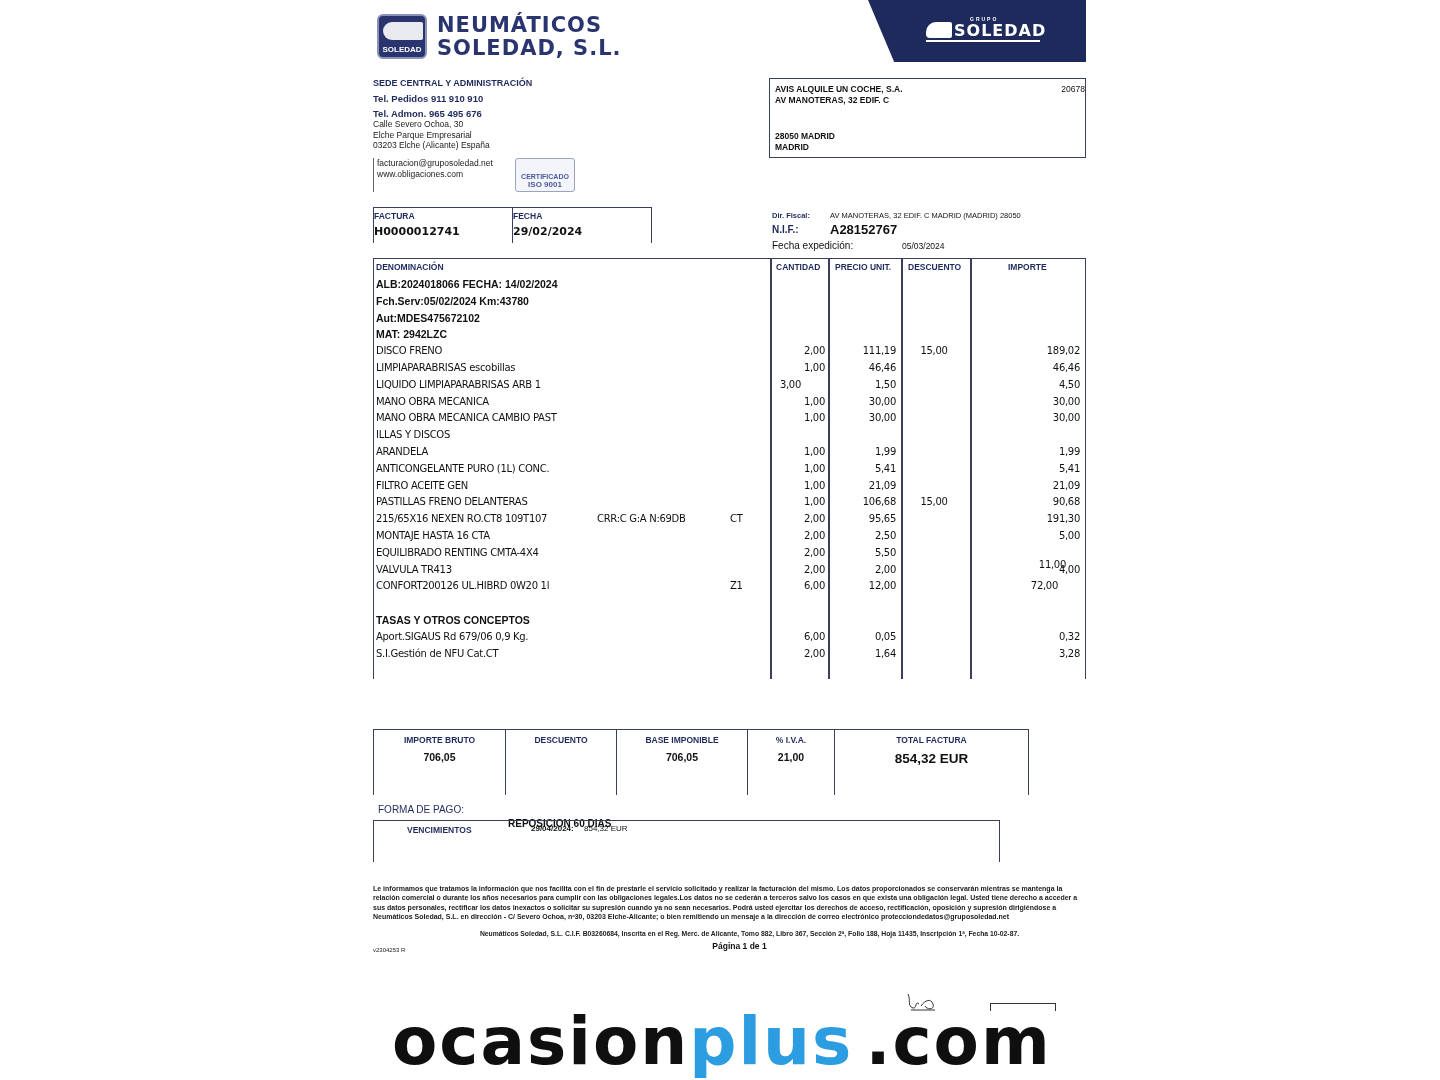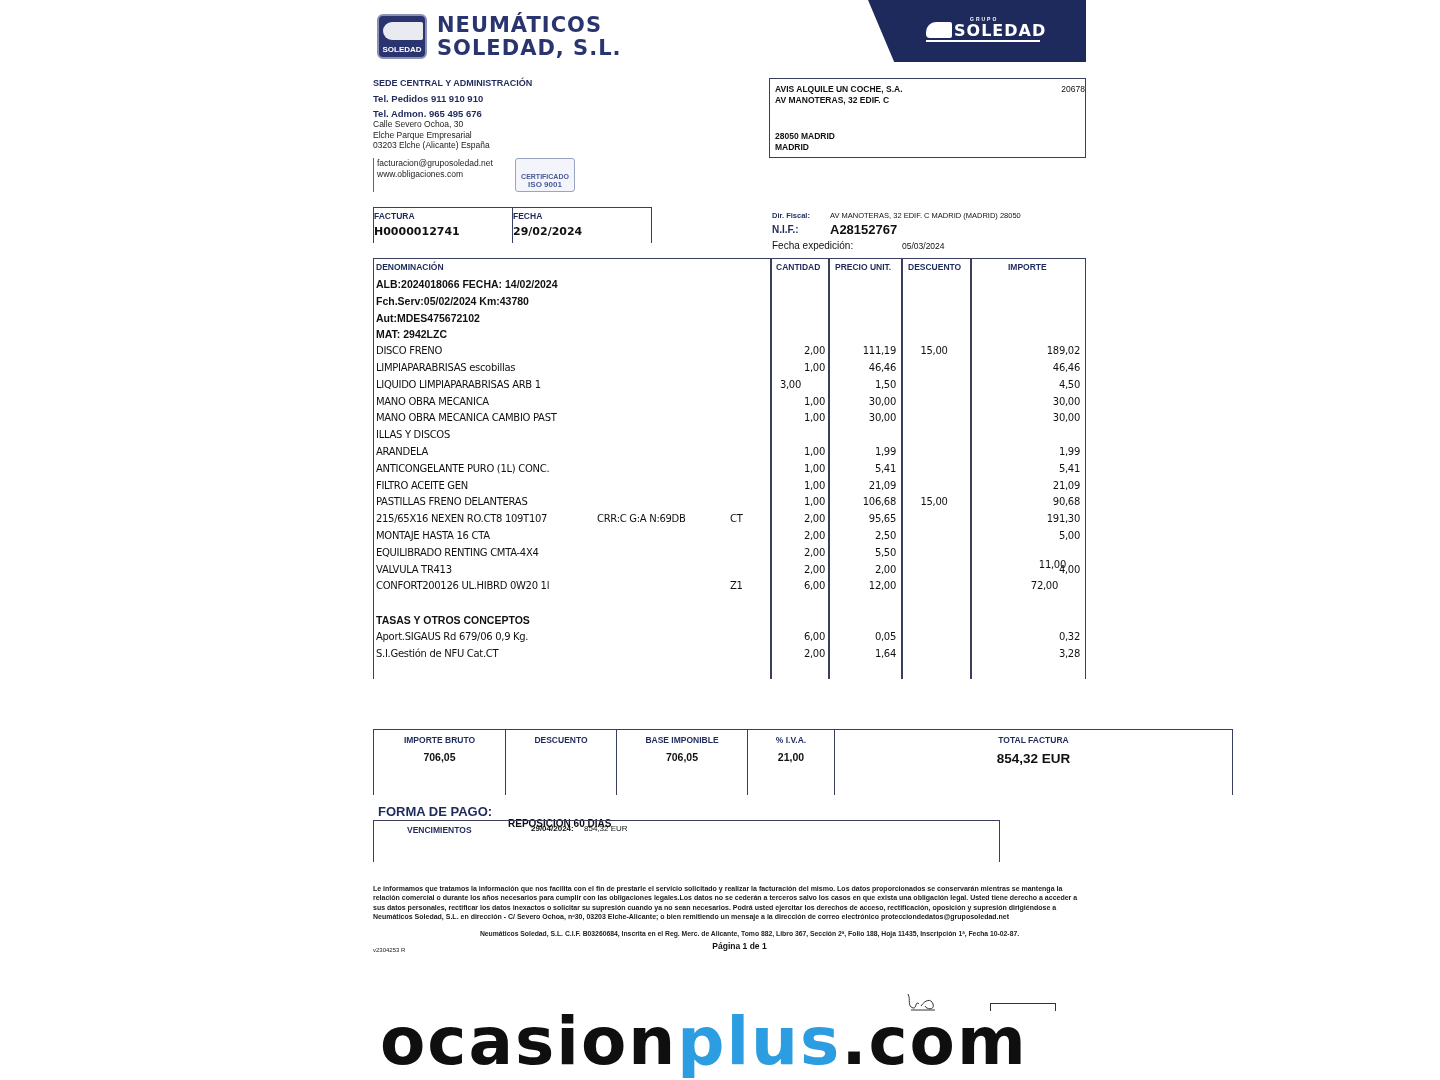--- a/index.html
+++ b/index.html
@@ -35,40 +35,40 @@
   .fiscal .k { width: 58px; font-weight: bold; color: #1f2a5c; }
   .fiscal .k.nif { font-size: 10px; }
   .fiscal .v.nif { font-size: 13px; font-weight: bold; }
   .fiscal .fe { font-size: 10px; width: 130px; }
   .items { left: 373px; top: 258px; width: 713px; height: 421px; border-top: 1.5px solid #3a3f60; border-left: 1.5px solid #3a3f60; border-right: 1.5px solid #3a3f60; }
   .col-line { position: absolute; top: 0; bottom: 0; width: 1.5px; background: #3a3f60; }
   .hdr { position: absolute; top: 3px; font-size: 8.5px; font-weight: bold; color: #1f2a5c; }
   .row-text { position: absolute; left: 2px; font-size: 10px; white-space: nowrap; font-family: "DejaVu Sans", sans-serif; letter-spacing: -0.3px; }
   .row-text.bold { font-weight: bold; font-family: "Liberation Sans", sans-serif; font-size: 10.5px; letter-spacing: 0; }
   .num { position: absolute; font-size: 10px; font-family: "DejaVu Sans", sans-serif; text-align: right; letter-spacing: -0.3px; }
-  .totals { left: 373px; top: 729px; width: 860px; height: 66px; border-top: 1.5px solid #3a3f60; border-left: 1.5px solid #3a3f60; border-right: 1.5px solid #3a3f60; display: flex; }
+  .totals { left: 373px; top: 729px; width: 656px; height: 66px; border-top: 1.5px solid #3a3f60; border-left: 1.5px solid #3a3f60; border-right: 1.5px solid #3a3f60; display: flex; }
   .totals .cell { text-align: center; padding-top: 5px; }
   .totals .cell + .cell { border-left: 1.5px solid #3a3f60; }
   .totals .h { font-size: 8.5px; font-weight: bold; color: #1f2a5c; }
   .totals .v { font-size: 10.5px; font-weight: bold; margin-top: 6px; }
   .totals .v.big { font-size: 13.5px; }
-  .pago-lbl { left: 378px; top: 804px; font-size: 13px; font-weight: bold; color: #1f2a5c; }
+  .pago-lbl { left: 378px; top: 804px; font-size: 10px; font-weight: normal; color: #1f2a5c; }
   .pago-val { left: 508px; top: 818px; font-size: 10px; font-weight: bold; }
   .venc-box { left: 373px; top: 820px; width: 627px; height: 42px; border-top: 1.5px solid #3a3f60; border-left: 1.5px solid #3a3f60; border-right: 1.5px solid #3a3f60; }
   .venc-box .lbl { position: absolute; left: 33px; top: 4px; font-size: 8.5px; font-weight: bold; color: #1f2a5c; }
   .venc-box .date { position: absolute; left: 157px; top: 3px; font-size: 8px; font-weight: bold; }
   .venc-box .amt { position: absolute; left: 210px; top: 3px; font-size: 8px; }
   .legal { left: 373px; top: 884px; width: 713px; font-size: 7px; line-height: 9.3px; font-weight: bold; color: #1a1a1a; }
   .cif { left: 373px; top: 930px; width: 713px; text-align: center; font-size: 6.8px; font-weight: bold; color: #222; padding-left: 40px; }
   .pagina { left: 373px; top: 941px; width: 733px; text-align: center; font-size: 8.5px; font-weight: bold; }
   .version { left: 373px; top: 947px; font-size: 6px; color: #222; }
   .signature { left: 905px; top: 992px; width: 36px; height: 22px; }
   .sig-box { left: 990px; top: 1003px; width: 66px; height: 8px; border-top: 1.5px solid #333; border-left: 1px solid #333; border-right: 1px solid #333; }
   .watermark { left: 380px; top: 1006px; font-family: "DejaVu Sans", sans-serif; font-weight: bold; font-size: 66px; letter-spacing: 2px; line-height: 72px; }
-  .watermark .blk { color: #0f0f0f; }
+  .watermark .blk { color: #0f0f0f; margin-left: 12px; }
   .watermark .blu { color: #2b9de0; }
 </style>
 </head>
 <body>
 
 <div class="abs logo-box">
   <div class="wing"></div>
   <div class="lbl">SOLEDAD</div>
 </div>
 <div class="abs brand-name">

